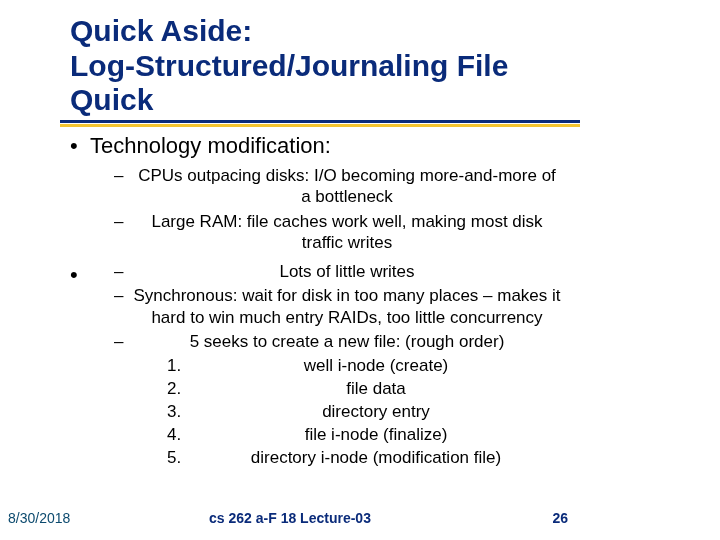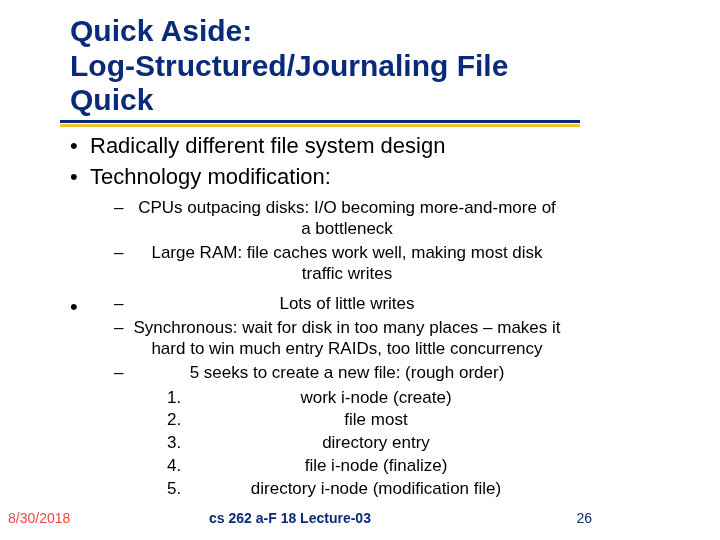--- a/index.html
+++ b/index.html
@@ -100,72 +100,71 @@
     position: absolute;
     bottom: 10px;
     left: 0;
     right: 0;
     height: 20px;
     font-size: 14px;
   }
   .footer-left {
     position: absolute;
     left: 8px;
-    color: #ef4444;
+    color: #0c4a6e;
   }
   .footer-center {
     position: absolute;
     left: 0;
     right: 12px;
     text-align: center;
     color: #0a2b7a;
     font-weight: bold;
   }
   .footer-right {
     position: absolute;
-    right: 0;
+    right: 24px;
     color: #0a2b7a;
-    font-weight: normal;
+    font-weight: bold;
   }
 </style>
 </head>
 <body>
 
 <div class="slide">
 
   <div class="title-block">
     <div class="title-text">
       <span>Quick Aside:</span><br>
       <span>Log-Structured/Journaling File Quick</span>
     </div>
   </div>
   <div class="title-underline">
     <div class="line-yellow"></div>
     <div class="line-blue"></div>
   </div>
 
   <div class="content">
     <ul class="level1">
-      <li><span>Radically different file system design</span></li>
       <li>
         <span>Technology modification:</span>
         <ul class="level2">
           <li><span>CPUs outpacing disks: I/O becoming more-and-more of a bottleneck</span></li>
           <li><span>Large RAM: file caches work well, making most disk traffic writes</span></li>
         </ul>
       </li>
       <li>
         <ul class="level2">
           <li><span>Lots of little writes</span></li>
           <li><span>Synchronous: wait for disk in too many places – makes it hard to win much entry RAIDs, too little concurrency</span></li>
           <li>
             <span>5 seeks to create a new file: (rough order)</span>
             <ol class="level3">
-              <li><span>work i-node (create)</span></li>
-              <li><span>file most</span></li>
+              <li><span>well i-node (create)</span></li>
+              <li><span>file data</span></li>
               <li><span>directory entry</span></li>
               <li><span>file i-node (finalize)</span></li>
               <li><span>directory i-node (modification file)</span></li>
             </ol>
           </li>
         </ul>
       </li>
     </ul>
   </div>
 

